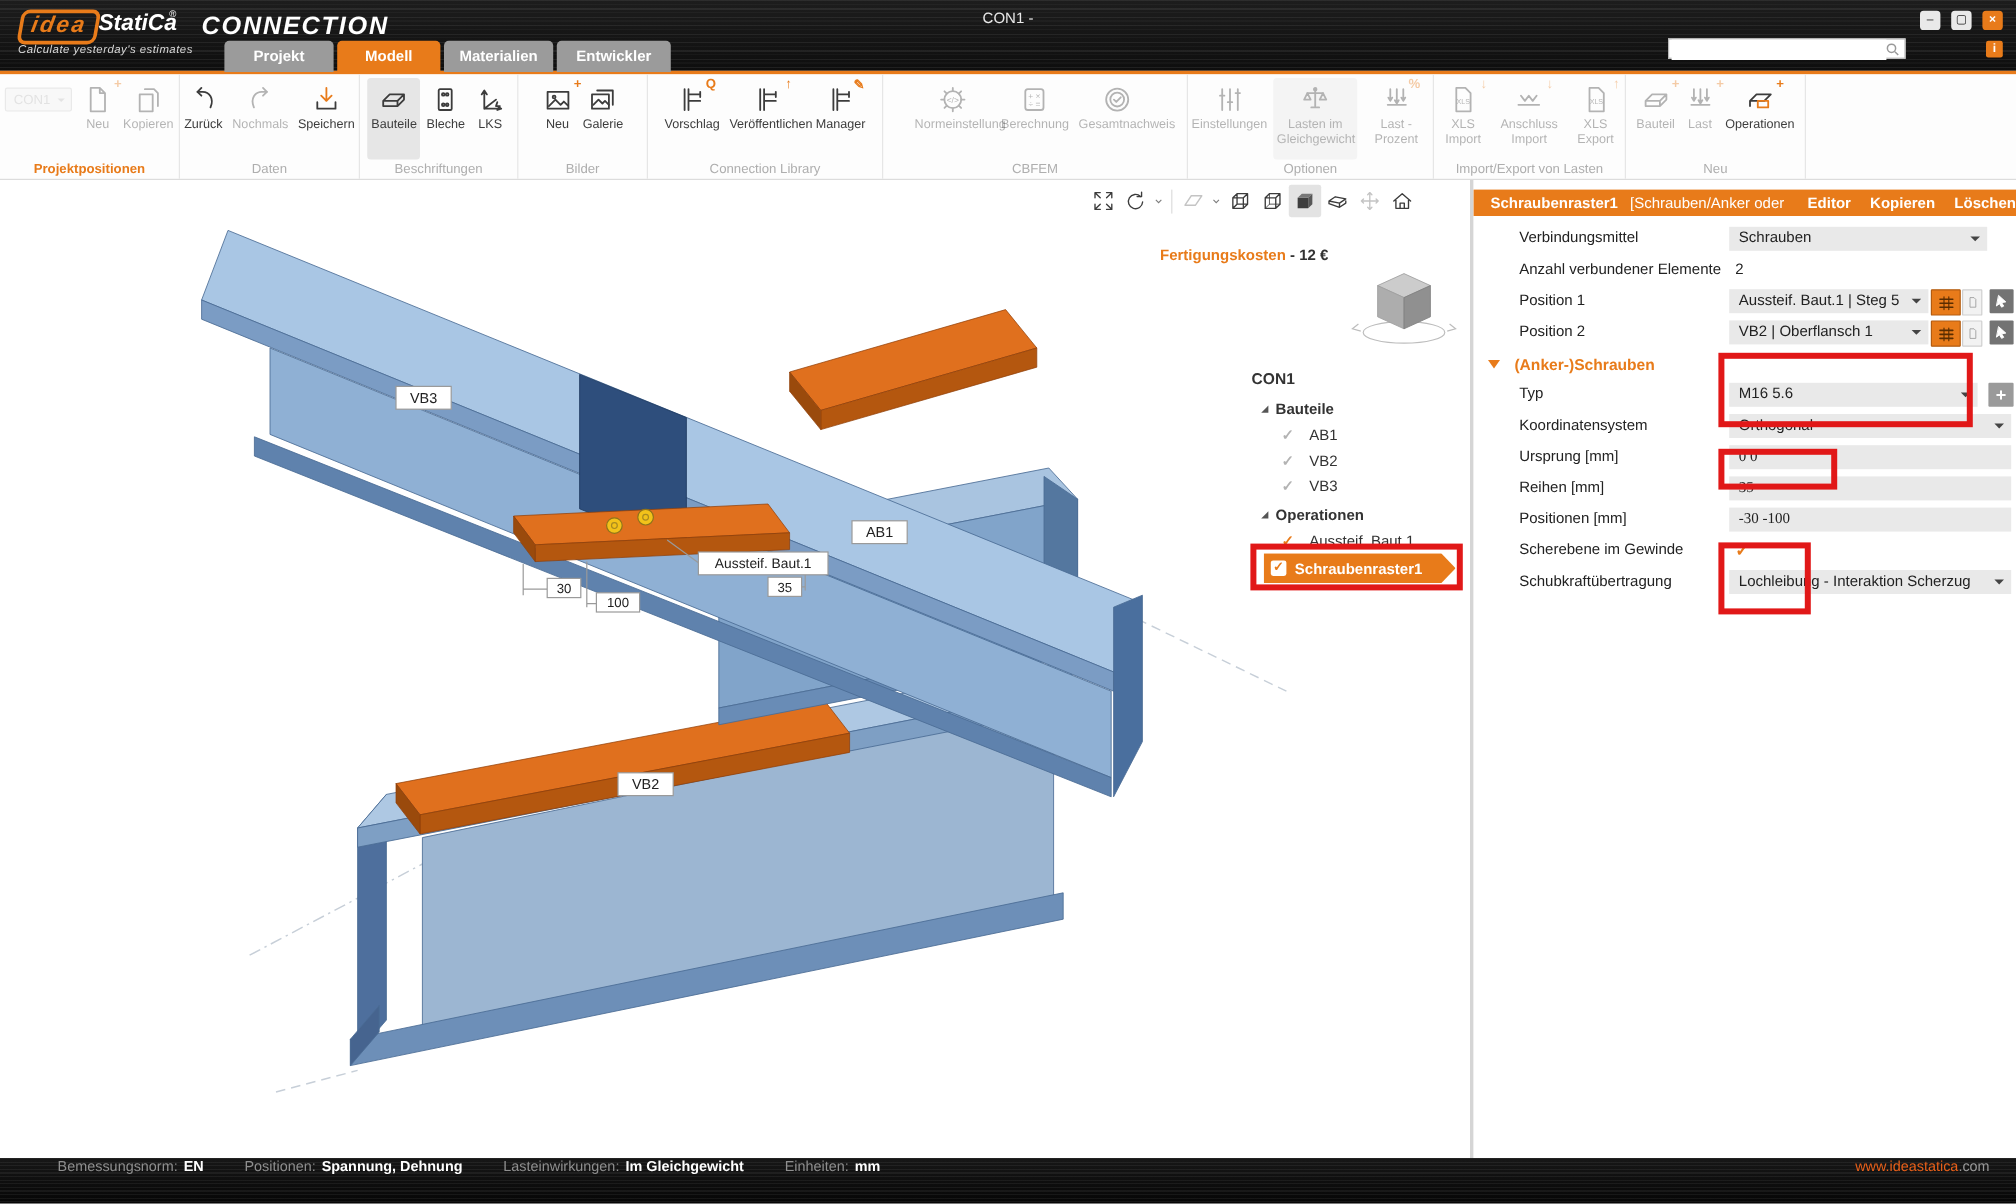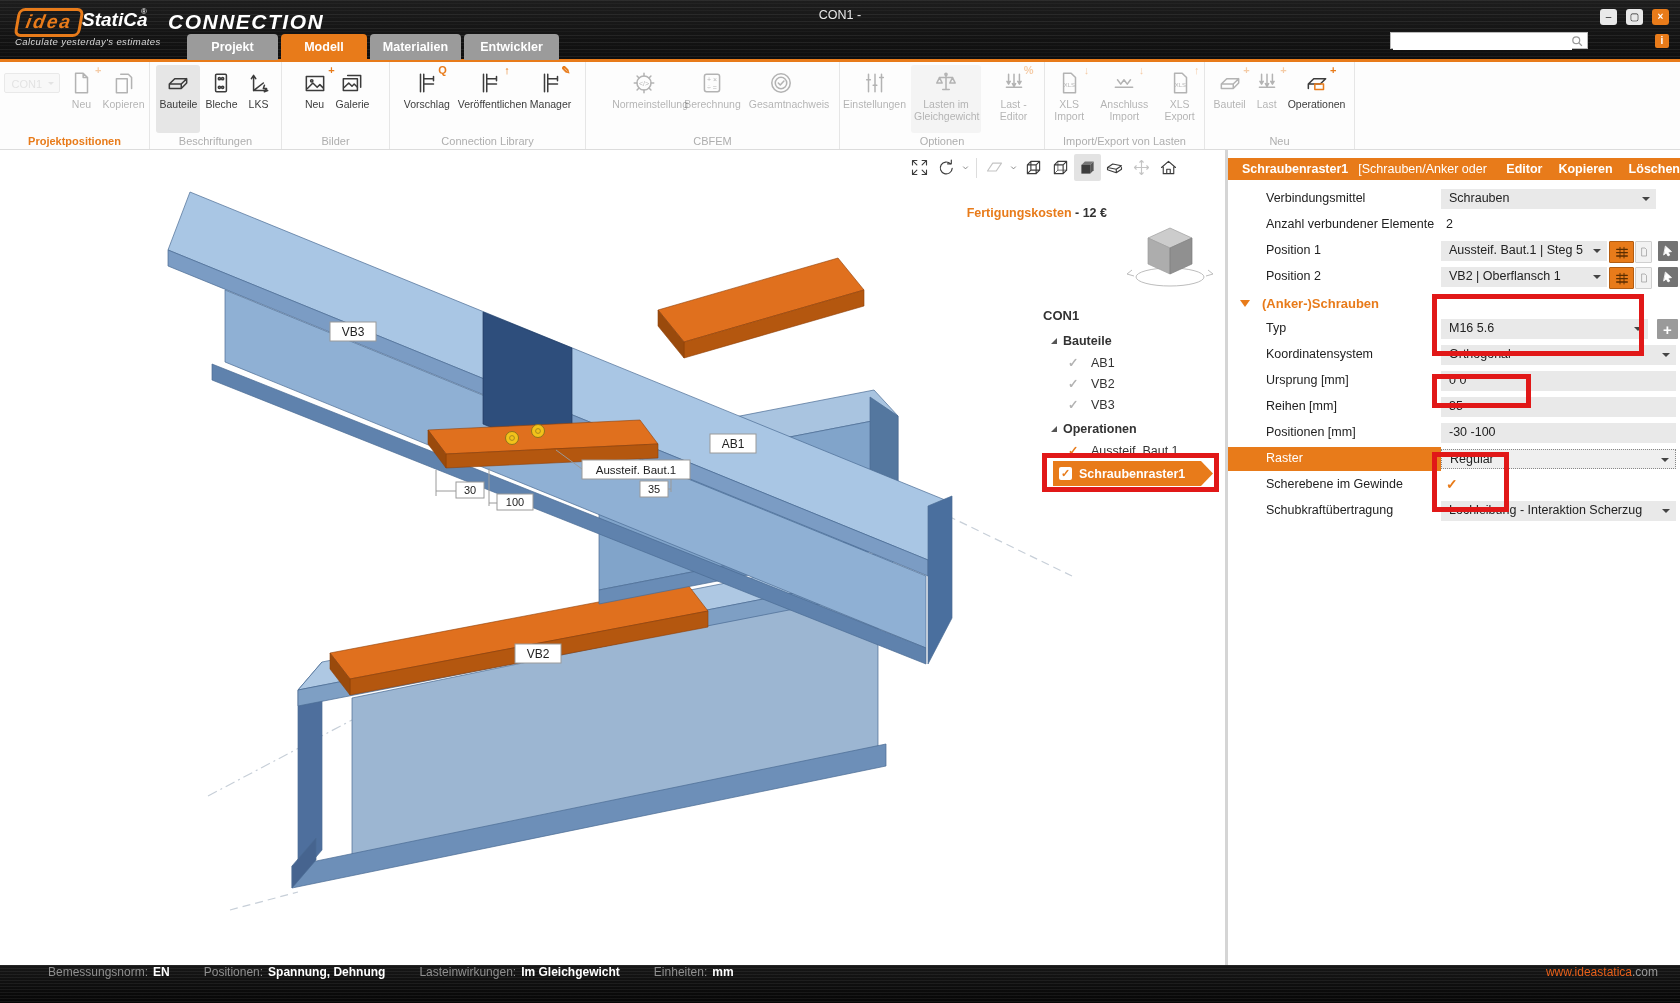--- a/index.html
+++ b/index.html
@@ -91,21 +91,21 @@
   .pcontent{position:absolute;left:0;top:36px;width:452px;}
   .psec{height:26px;display:flex;align-items:center;color:#e87b1a;font-weight:bold;font-size:13px;}
   .psec .tri{width:0;height:0;border-left:5px solid transparent;border-right:5px solid transparent;
     border-top:7px solid #e87b1a;margin:0 12px 0 12px;}
   .prow{height:26px;position:relative;font-size:12.5px;color:#222;}
   .prow .plab{position:absolute;left:38px;top:5px;white-space:nowrap;}
   .prow .plab.hl{left:0;top:1px;width:213px;height:24px;background:#e87b1a;color:#fff;
     padding:4px 0 0 38px;box-sizing:border-box;}
   .fld{position:absolute;left:213px;top:3px;height:20px;background:#e9e9e9;box-sizing:border-box;
     padding:2px 18px 0 8px;white-space:nowrap;overflow:hidden;}
-  .fld.noarrow{padding-right:10px;}
+  .fld.noarrow{padding-right:10px;font-family:Liberation Serif, serif;}
   .fld .arr{position:absolute;right:6px;top:8px;border:4px solid transparent;border-top-color:#444;}
   .fld.focus{border:1px dotted #888;background:#efefef;}
   .pbtn{position:absolute;top:3px;height:20px;border-radius:1px;display:flex;align-items:center;justify-content:center;}
   .pbtn.orange{background:#e87b1a;border:1px solid #b35c10;width:23px;}
   .pbtn.doc{background:#f2f2f2;border:1px solid #cfcfcf;width:15px;}
   .pbtn.dark{background:#737373;width:20px;}
   .plainval{position:absolute;left:218px;top:5px;}
   .pcheck{position:absolute;left:218px;top:4px;color:#e87b1a;font-weight:bold;font-size:14px;}
   
   .statusbar{position:absolute;left:0;top:965px;width:1680px;height:38px;
@@ -300,20 +300,47 @@
         <div class="ritem off">
           <div class="ic">
             <svg class="ri">
               <use href="#i-copy"></use>
             </svg>
           </div>
           <div class="lb">Kopieren</div>
         </div>
         <div class="rtitle accent">Projektpositionen</div>
       </div>
+      <div class="rgroup" style="width: 150px;">
+        <div class="ritem">
+          <div class="ic">
+            <svg class="ri">
+              <use href="#i-undo"></use>
+            </svg>
+          </div>
+          <div class="lb">Zurück</div>
+        </div>
+        <div class="ritem off">
+          <div class="ic">
+            <svg class="ri">
+              <use href="#i-redo"></use>
+            </svg>
+          </div>
+          <div class="lb">Nochmals</div>
+        </div>
+        <div class="ritem">
+          <div class="ic">
+            <svg class="ri">
+              <use href="#i-save"></use>
+            </svg>
+          </div>
+          <div class="lb">Speichern</div>
+        </div>
+        <div class="rtitle">Daten</div>
+      </div>
       <div class="rgroup" style="width: 132px;">
         <div class="ritem toggled">
           <div class="ic">
             <svg class="ri">
               <use href="#i-slab"></use>
             </svg>
           </div>
           <div class="lb">Bauteile</div>
         </div>
         <div class="ritem">
@@ -428,21 +455,21 @@
           </div>
           <div class="lb">Lasten im Gleichgewicht</div>
         </div>
         <div class="ritem off">
           <div class="ic">
             <svg class="ri">
               <use href="#i-loads"></use>
             </svg>
             <span class="badge">%</span>
           </div>
-          <div class="lb">Last - Editor</div>
+          <div class="lb">Last - Prozent</div>
         </div>
         <div class="rtitle">Optionen</div>
       </div>
       <div class="rgroup" style="width: 160px;">
         <div class="ritem off">
           <div class="ic">
             <svg class="ri">
               <use href="#i-xls"></use>
             </svg>
             <span class="badge">↓</span>
@@ -777,24 +804,20 @@
           </div>
           <div class="prow">
             <div class="plab">Reihen [mm]</div>
             <div class="fld noarrow" style="width: 235px;">35</div>
           </div>
           <div class="prow">
             <div class="plab">Positionen [mm]</div>
             <div class="fld noarrow" style="width: 235px;">-30 -100</div>
           </div>
           <div class="prow">
-            <div class="plab hl">Raster</div>
-            <div class="fld focus" style="width: 235px;">Regulär<span class="arr"></span></div>
-          </div>
-          <div class="prow">
             <div class="plab">Scherebene im Gewinde</div>
             <div class="pcheck">✓</div>
           </div>
           <div class="prow">
             <div class="plab">Schubkraftübertragung</div>
             <div class="fld" style="width: 235px;">Lochleibung - Interaktion Scherzug<span class="arr"></span></div>
           </div>
         </div>
 
       <div class="ann" style="left:204px;top:144px;width:212px;height:62px"></div>

